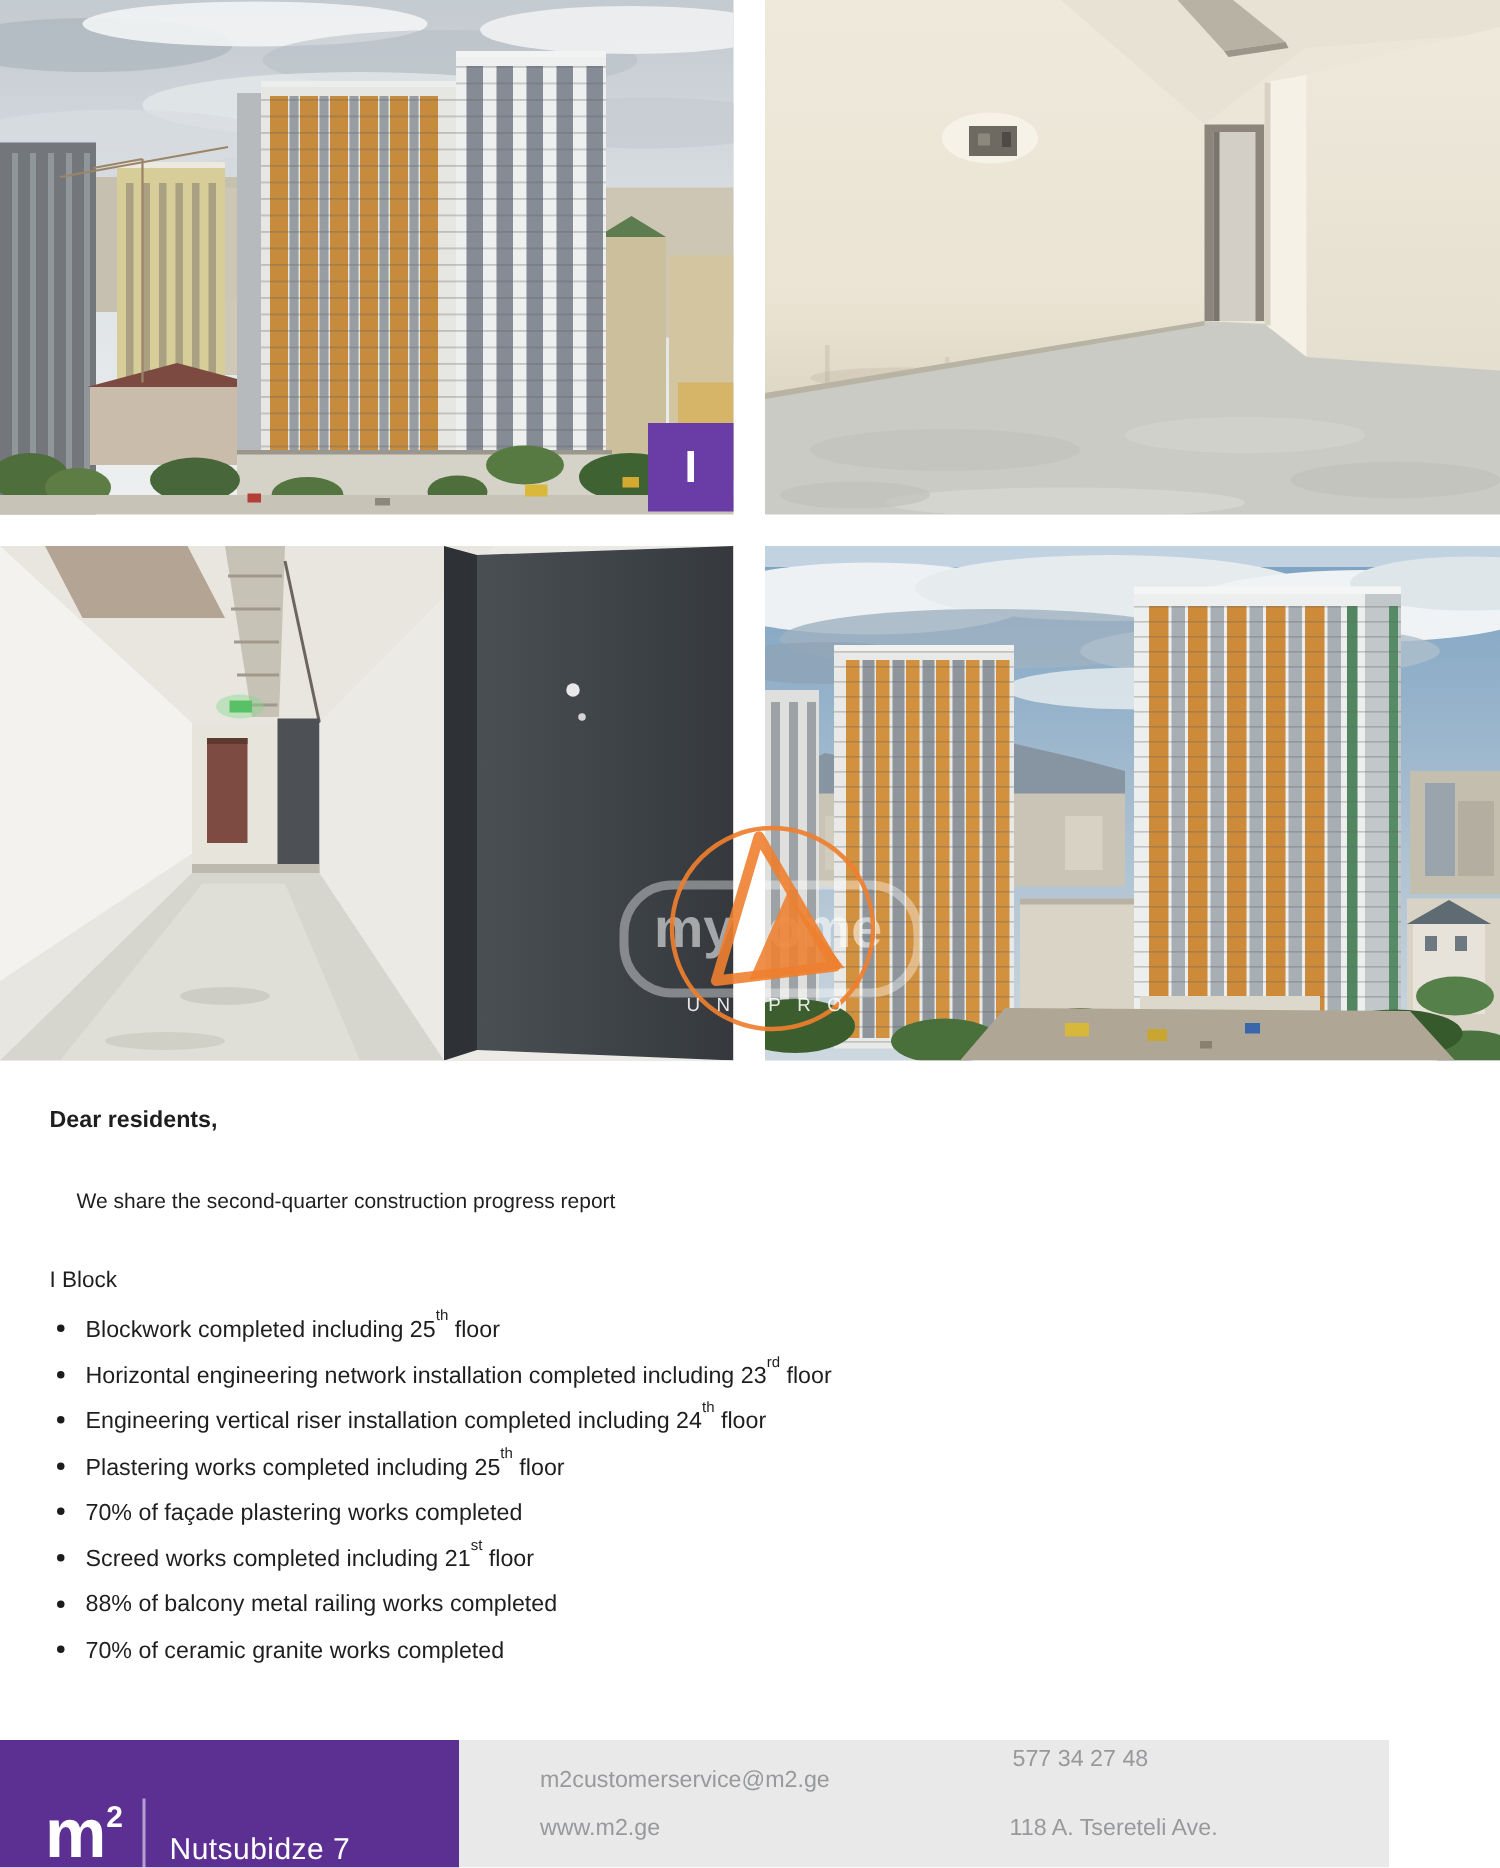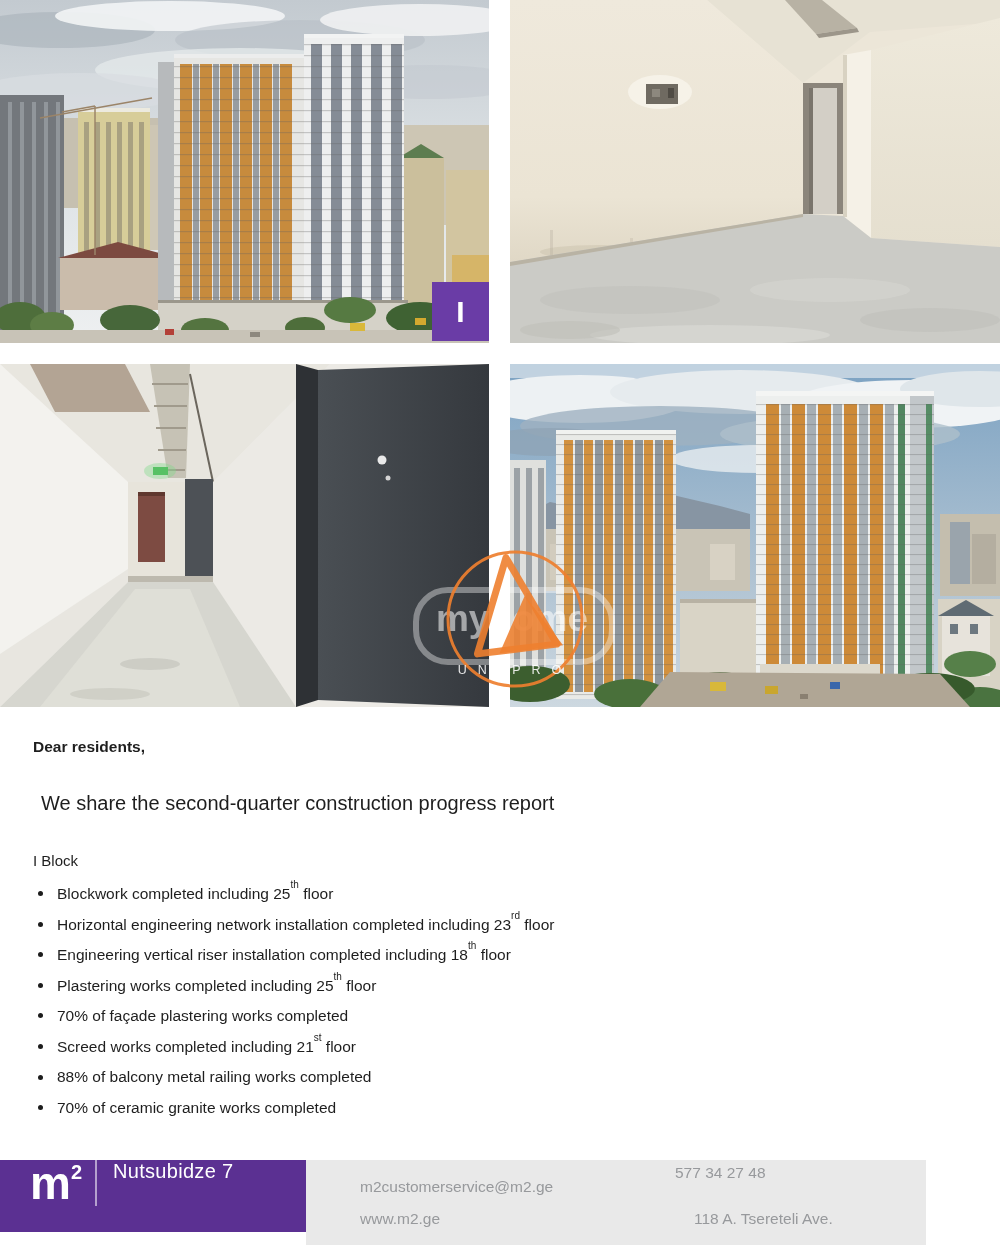--- a/index.html
+++ b/index.html
@@ -20,48 +20,48 @@
     background:#6a3ca6; color:#ffffff; display:flex; align-items:center; justify-content:center;
     font-size:30px; font-weight:bold; z-index:4;
   }
   .watermark {
     position:absolute; left:394px; top:533px; width:250px; height:175px; z-index:5;
     pointer-events:none;
   }
 
   .letter { position:absolute; left:33px; top:738px; width:930px; }
   .letter .greeting { font-size:15.5px; font-weight:bold; margin:0 0 36px 0; }
-  .letter .intro    { font-size:20px; margin:0 0 37px 8px; }
+  .letter .intro    { font-size:14px; margin:0 0 37px 18px; }
   .letter .block-title { font-size:15px; margin:0 0 8px 0; }
   .letter ul { list-style:none; margin:0; padding:0; }
   .letter li { font-size:15.5px; line-height:26.4px; white-space:nowrap; }
   .letter li .dot {
     display:inline-block; width:5px; height:5px; border-radius:50%;
     background:#1c1c1c; margin:0 14px 0 5px; vertical-align:3px;
   }
   .letter sup { font-size:10px; position:relative; top:-5px; }
 
   .footer { position:absolute; left:0; top:1160px; width:1000px; height:85px; }
   .footer-brand {
-    position:absolute; left:0; top:0; width:306px; height:72px; background:#5b3092;
-    color:#ffffff; display:flex; align-items:flex-start; padding-left:30px;
+    position:absolute; left:0; top:0; width:306px; height:85px; background:#5b3092;
+    color:#ffffff; display:flex; align-items:flex-end; padding-left:30px;
   }
   .logo-m  { font-size:46px; font-weight:bold; line-height:1; letter-spacing:-1px; }
   .logo-exp{ font-size:20px; font-weight:bold; vertical-align:20px; margin-left:1px; }
   .brand-divider { width:2px; height:46px; background:rgba(255,255,255,0.55); margin:0 16px 0 14px; }
   .project-name { font-size:20px; letter-spacing:0.3px; }
   .footer-contact {
     position:absolute; left:306px; top:0; width:620px; height:85px; background:#e9e9e9;
     color:#97999c; font-size:15.5px;
   }
   .fc-line { position:absolute; white-space:nowrap; }
   #fc-email   { left:54px;  top:18px; }
   #fc-website { left:54px;  top:50px; }
   #fc-phone   { left:369px; top:4px; }
-  #fc-address { left:388px; top:50px; }
+  #fc-address { left:367px; top:50px; }
 </style>
 </head>
 <body>
 
 <div>
 
   <div class="photo" id="photo-1">
     <svg viewBox="0 0 489 343">
       <defs>
         <linearGradient id="sky1" x1="0" y1="0" x2="0" y2="1">
@@ -360,21 +360,21 @@
     </svg>
   </div>
 
   <div class="letter">
     <p class="greeting">Dear residents,</p>
     <p class="intro">We share the second-quarter construction progress report</p>
     <p class="block-title">I Block</p>
     <ul>
       <li><span class="dot"></span><span>Blockwork completed including 25</span><sup>th</sup><span> floor</span></li>
       <li><span class="dot"></span><span>Horizontal engineering network installation completed including 23</span><sup>rd</sup><span> floor</span></li>
-      <li><span class="dot"></span><span>Engineering vertical riser installation completed including 18</span><sup>th</sup><span> floor</span></li>
+      <li><span class="dot"></span><span>Engineering vertical riser installation completed including 24</span><sup>th</sup><span> floor</span></li>
       <li><span class="dot"></span><span>Plastering works completed including 25</span><sup>th</sup><span> floor</span></li>
       <li><span class="dot"></span><span>70% of façade plastering works completed</span><sup></sup><span></span></li>
       <li><span class="dot"></span><span>Screed works completed including 21</span><sup>st</sup><span> floor</span></li>
       <li><span class="dot"></span><span>88% of balcony metal railing works completed</span><sup></sup><span></span></li>
       <li><span class="dot"></span><span>70% of ceramic granite works completed</span><sup></sup><span></span></li>
     </ul>
   </div>
 
   <div class="footer">
     <div class="footer-brand">

